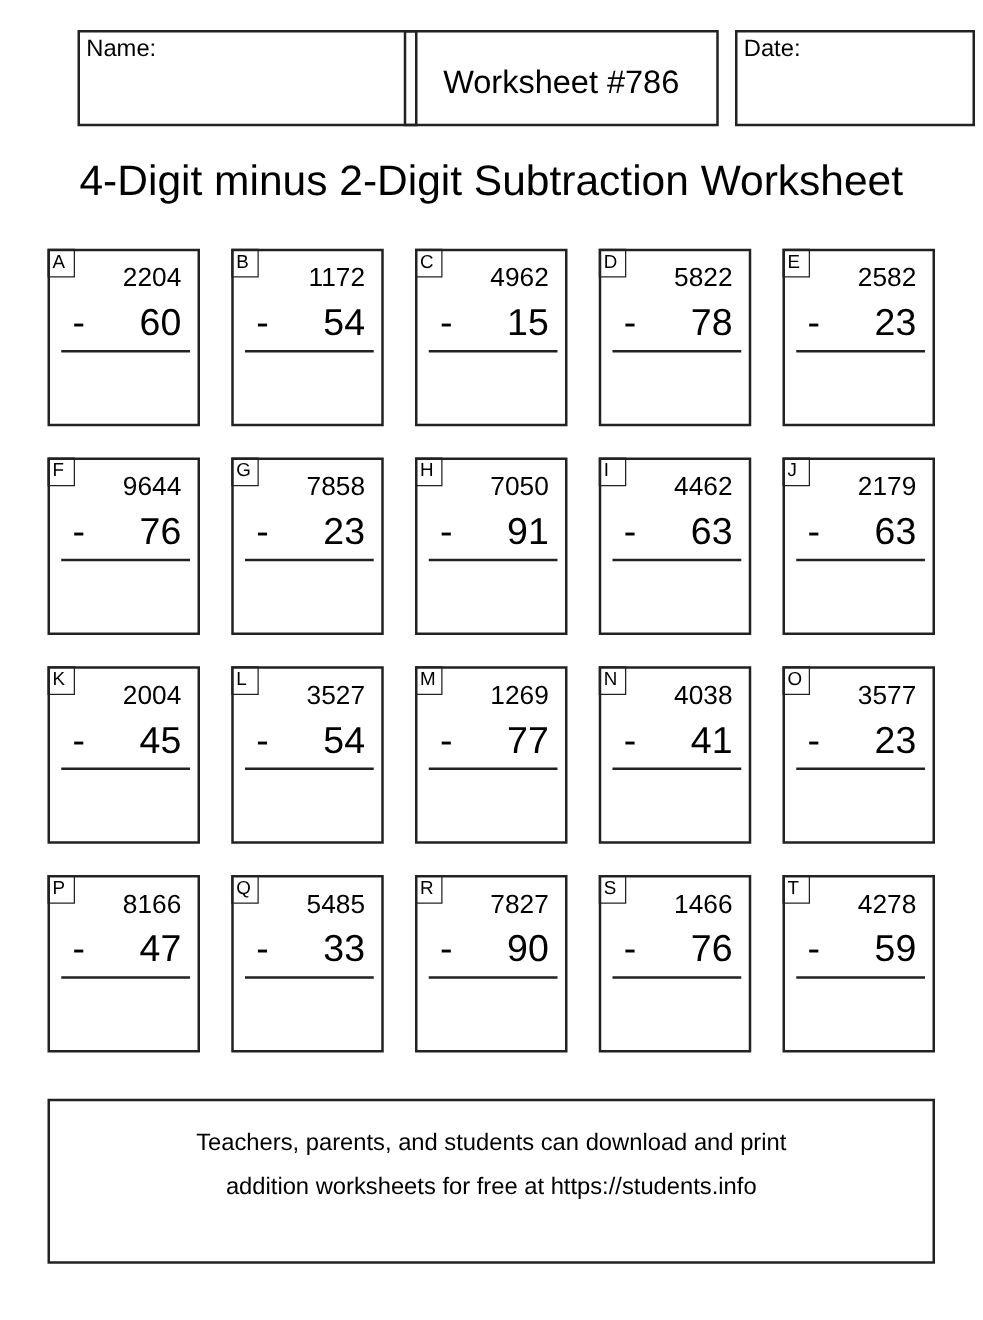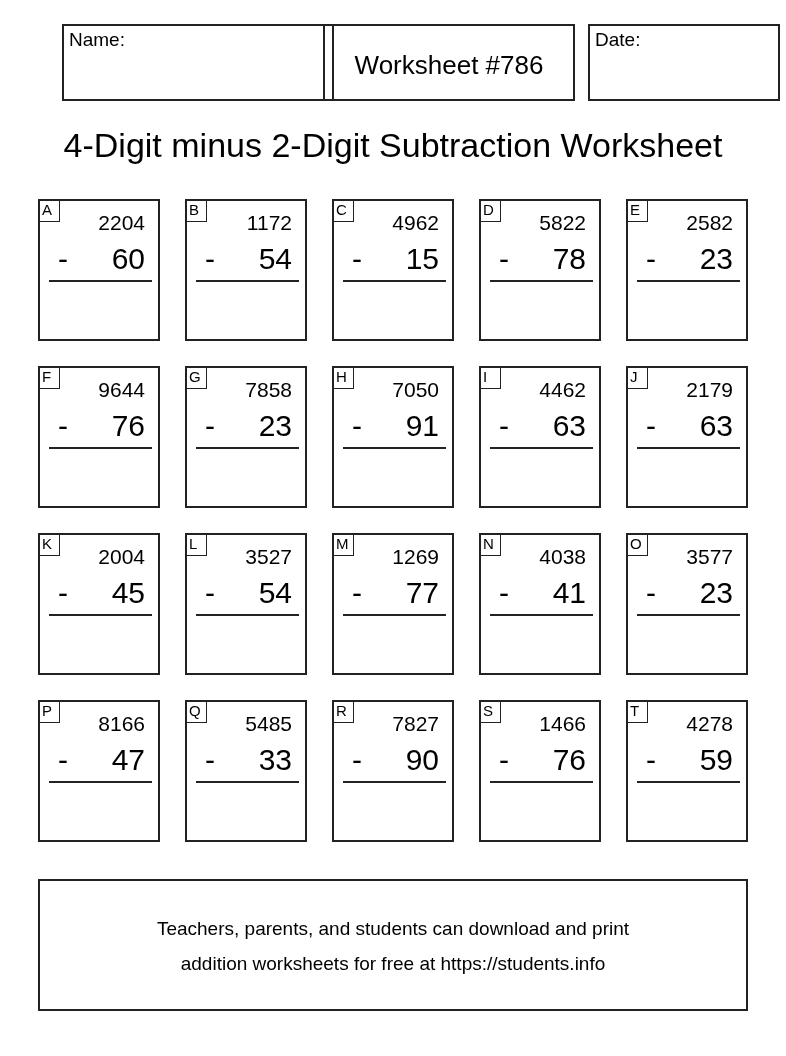--- a/index.html
+++ b/index.html
@@ -9,21 +9,21 @@
   #name-box { left: 38px; top: 24px; width: 272px; height: 77px; margin-left: 24px; }
   #ws-box { left: 323px; top: 24px; width: 252px; height: 77px; text-align: center; font-size: 26px; line-height: 31px; padding-top: 24px; }
   #date-box { left: 588px; top: 24px; width: 192px; height: 77px; }
   #title { position: absolute; left: 0; top: 126px; width: 786px; text-align: center; font-size: 34px; }
   .card { position: absolute; width: 122px; height: 142px; border: 2px solid #222; box-sizing: border-box; }
   .tag { position: absolute; left: -2px; top: -2px; width: 22px; height: 23px; border: 1.5px solid #222; box-sizing: border-box; font-size: 15px; line-height: 20px; padding-left: 3px; }
   .top { position: absolute; right: 13px; top: 4px; font-size: 21px; line-height: 36px; }
   .bot { position: absolute; right: 13px; top: 40px; font-size: 30px; line-height: 36px; }
   .minus { position: absolute; left: 18px; top: 40px; font-size: 30px; line-height: 36px; }
   .rule { position: absolute; left: 9px; right: 6px; top: 79px; height: 2px; background: #222; }
-  #footer { position: absolute; left: 38px; top: 879px; width: 710px; height: 132px; border: 2px solid #222; box-sizing: border-box; text-align: center; font-size: 19px; line-height: 35px; padding-top: 30px; }
+  #footer { position: absolute; left: 38px; top: 879px; width: 710px; height: 132px; border: 2px solid #222; box-sizing: border-box; text-align: center; font-size: 19px; line-height: 35px; padding-top: 16px; }
 </style>
 </head>
 <body>
 
 <div class="hbox" id="name-box">
   <span class="lbl">Name:</span>
 </div>
 <div class="hbox" id="ws-box">
   <div>Worksheet #786</div>
 </div>

